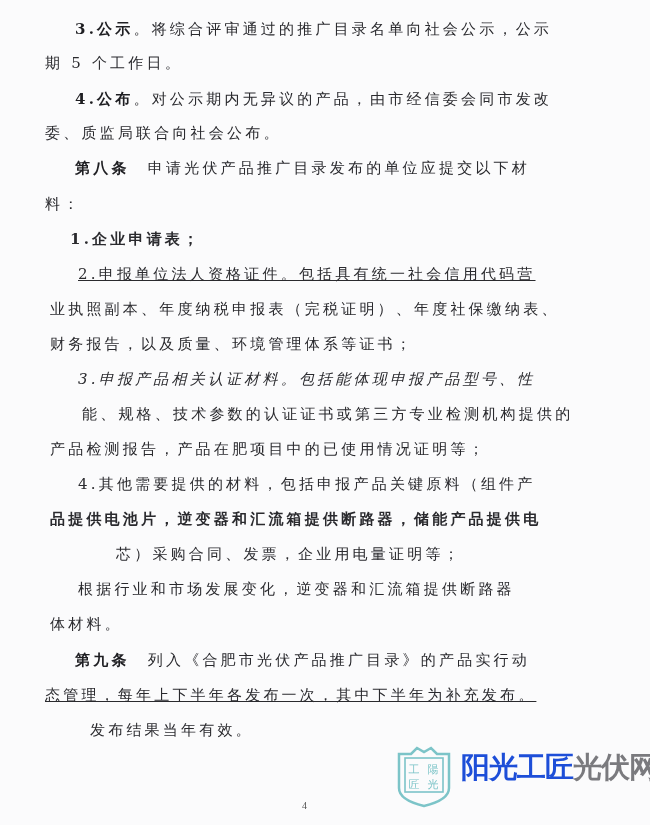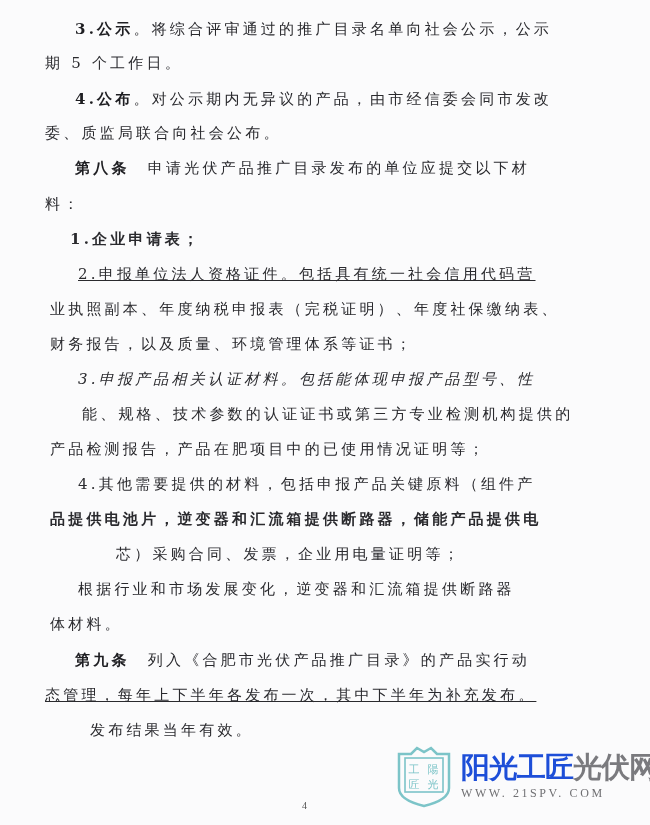--- a/index.html
+++ b/index.html
@@ -111,15 +111,14 @@
       <path d="M4 8 L16 8 L22 2 L29 6 L36 2 L42 8 L54 8 L54 42 Q54 54 29 60 Q4 54 4 42 Z" fill="none" stroke="#7cc4c8" stroke-width="2.5"></path>
       <rect x="10" y="12" width="38" height="34" fill="none" stroke="#7cc4c8" stroke-width="1.6"></rect>
       <text x="19" y="27" font-size="11" fill="#7cc4c8" text-anchor="middle" font-family="DejaVu Sans, sans-serif">工</text>
       <text x="38" y="27" font-size="11" fill="#7cc4c8" text-anchor="middle" font-family="DejaVu Sans, sans-serif">陽</text>
       <text x="19" y="42" font-size="11" fill="#7cc4c8" text-anchor="middle" font-family="DejaVu Sans, sans-serif">匠</text>
       <text x="38" y="42" font-size="11" fill="#7cc4c8" text-anchor="middle" font-family="DejaVu Sans, sans-serif">光</text>
     </svg>
     <div class="wm-title">
       <span class="teal">阳光工匠</span><span class="gray">光伏网</span>
     </div>
-    <div class="wm-url">WWW. 21SPV. COM</div>
   </div>
 </div>
 
 </body></html>

